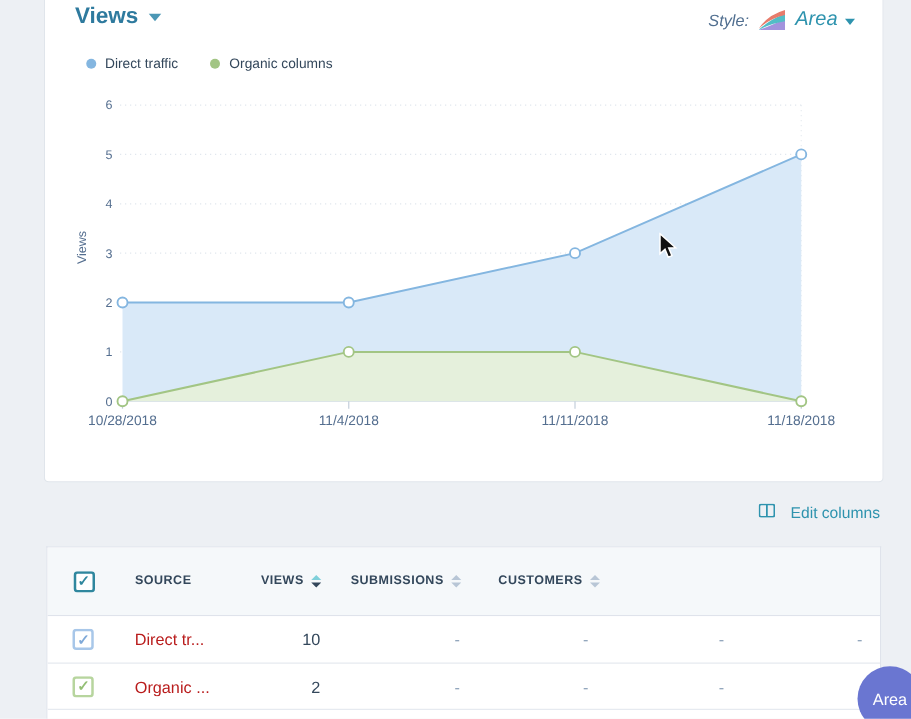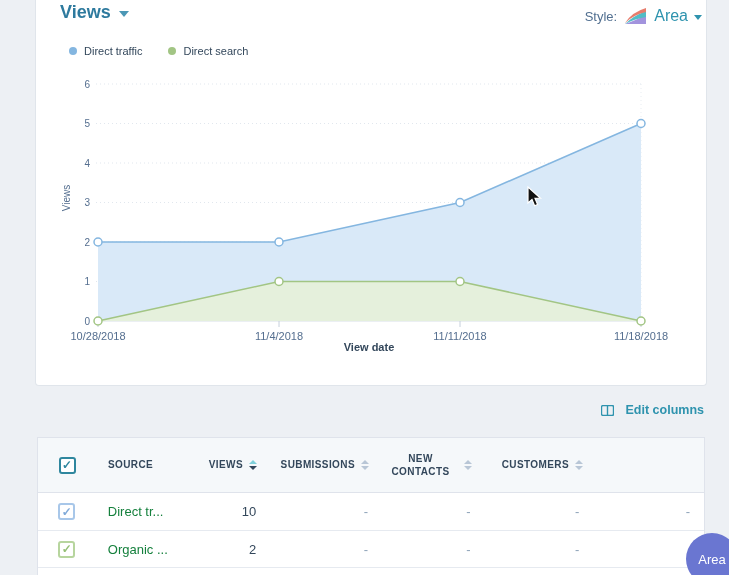--- a/index.html
+++ b/index.html
@@ -21,22 +21,22 @@
   .report-title {
     position:absolute; left:24px; top:2px;
     font-size:18px; font-weight:bold; color:#2e7a9e;
     display:flex; align-items:center; gap:8px; cursor:pointer;
   }
   .caret-down {
     width:0; height:0; border-left:5px solid transparent; border-right:5px solid transparent;
     border-top:6px solid #4b97b5; display:inline-block; margin-top:2px;
   }
   .style-picker {
-    position:absolute; right:4px; top:7px;
-    display:flex; align-items:center; gap:7px; font-size:13px;
+    position:absolute; right:22px; top:7px;
+    display:flex; align-items:center; gap:7px; font-size:13px;font-style:italic;
   }
   .style-label { color:#516f90; }
   .style-value { color:#2e93ae; font-size:16px; display:flex; align-items:center; gap:6px; cursor:pointer; }
   .style-value .caret-down { border-top-color:#2e93ae; border-left-width:4px; border-right-width:4px; border-top-width:5px; }
 
   .legend { position:absolute; left:33px; top:45px; display:flex; gap:26px; }
   .legend-item { display:flex; align-items:center; gap:7px; font-size:11px; color:#33475b; }
   .legend-dot { width:8px; height:8px; border-radius:50%; }
 
   .chart-svg { position:absolute; left:0; top:70px; }
@@ -47,22 +47,22 @@
     transform:rotate(-90deg);
   }
   .axis-x-title {
     position:absolute; left:233px; top:341px; width:200px; text-align:center;
     font-size:11px; font-weight:bold; color:#33475b;
   }
 
   
   .edit-columns {
     position:absolute; top:403px; right:25px;
-    display:flex; align-items:center; gap:12px;
-    color:#2e93ae; font-size:12.5px; cursor:pointer;font-weight:bold;
+    display:flex; align-items:flex-start; gap:12px;
+    color:#2e93ae; font-size:12.5px; cursor:pointer;
   }
 
   
   .table-card {
     position:absolute; left:37px; top:437px; width:668px; height:138px;
     background:#ffffff; border:1px solid #dfe3eb; border-bottom:none;
     overflow:hidden;
   }
   .thead-row {
     display:flex; height:55px; align-items:center;
@@ -91,21 +91,21 @@
 
   .cbx {
     width:17px; height:17px; border-radius:3px; background:#fff;
     display:flex; align-items:center; justify-content:center; cursor:pointer;
     font-size:12px; font-weight:bold;
   }
   .cbx-teal  { border:2px solid #2f879e; color:#2f879e; }
   .cbx-blue  { border:2px solid #a8c7e9; color:#7fa9d8; }
   .cbx-green { border:2px solid #b7d59e; color:#94bf75; }
 
-  .src-link { color:#15803d; font-size:13px; white-space:nowrap; cursor:pointer; }
+  .src-link { color:#b91c1c; font-size:13px; white-space:nowrap; cursor:pointer; }
   .val-text { font-size:13px; color:#33475b; }
   .dash-text { font-size:13px; color:#8fa4ba; }
 
   
   .help-btn {
     position:absolute; left:686px; top:533px; width:52px; height:52px;
     border-radius:50%; background:#6a76d1; color:#fff;
     display:flex; align-items:center; justify-content:center;
     font-size:13px; cursor:pointer; z-index:5;
   }
@@ -135,21 +135,21 @@
     </span>
   </div>
 
   <div class="legend">
       <div class="legend-item">
         <span class="legend-dot" style="background:#84b6e0"></span>
         <span>Direct traffic</span>
       </div>
       <div class="legend-item">
         <span class="legend-dot" style="background:#a2c584"></span>
-        <span>Direct search</span>
+        <span>Organic columns</span>
       </div>
     </div>
 
   <svg class="chart-svg" id="chart-svg" width="672" height="300">
       <line x1="60" y1="251" x2="605" y2="251" stroke="#d8dfe8" stroke-width="1"></line>
       <text x="54" y="254.5" text-anchor="end" font-size="10" fill="#546e8f">0</text>
       <line x1="60" y1="211.5" x2="605" y2="211.5" stroke="#e1e7ee" stroke-width="1" stroke-dasharray="1,3"></line>
       <text x="54" y="215" text-anchor="end" font-size="10" fill="#546e8f">1</text>
       <line x1="60" y1="172" x2="605" y2="172" stroke="#e1e7ee" stroke-width="1" stroke-dasharray="1,3"></line>
       <text x="54" y="175.5" text-anchor="end" font-size="10" fill="#546e8f">2</text>
@@ -178,21 +178,20 @@
       <circle cx="243" cy="172" r="4" fill="#ffffff" stroke="#84b6e0" stroke-width="1.5"></circle>
       <circle cx="424" cy="132.5" r="4" fill="#ffffff" stroke="#84b6e0" stroke-width="1.5"></circle>
       <circle cx="605" cy="53.5" r="4" fill="#ffffff" stroke="#84b6e0" stroke-width="1.5"></circle>
       <circle cx="62" cy="251" r="4" fill="#ffffff" stroke="#a2c584" stroke-width="1.5"></circle>
       <circle cx="243" cy="211.5" r="4" fill="#ffffff" stroke="#a2c584" stroke-width="1.5"></circle>
       <circle cx="424" cy="211.5" r="4" fill="#ffffff" stroke="#a2c584" stroke-width="1.5"></circle>
       <circle cx="605" cy="251" r="4" fill="#ffffff" stroke="#a2c584" stroke-width="1.5"></circle>
     </svg>
 
   <div class="axis-y-title">Views</div>
-  <div class="axis-x-title">View date</div>
 </div>
 
 <div class="edit-columns">
   <svg width="13" height="11" viewBox="0 0 13 11">
     <rect x="0.5" y="0.5" width="12" height="10" rx="1.5" fill="none" stroke="#2e93ae" stroke-width="1.4"></rect>
     <line x1="6.5" y1="1" x2="6.5" y2="10" stroke="#2e93ae" stroke-width="1.4"></line>
   </svg>
   <span>Edit columns</span>
 </div>
 
@@ -211,27 +210,20 @@
           <span class="arr-down active-dark"></span>
         </span>
       </div>
       <div class="cell cell-right" style="width:112px">
         <span class="th-label">SUBMISSIONS</span>
         <span class="sort-arrows">
           <span class="arr-up"></span>
           <span class="arr-down"></span>
         </span>
       </div>
-      <div class="cell cell-right" style="width:103px">
-        <span class="th-label">NEW CONTACTS</span>
-        <span class="sort-arrows">
-          <span class="arr-up"></span>
-          <span class="arr-down"></span>
-        </span>
-      </div>
       <div class="cell cell-right" style="width:111px">
         <span class="th-label">CUSTOMERS</span>
         <span class="sort-arrows">
           <span class="arr-up"></span>
           <span class="arr-down"></span>
         </span>
       </div>
     </div>
   <div id="tbody">
       <div class="tbody-row">

